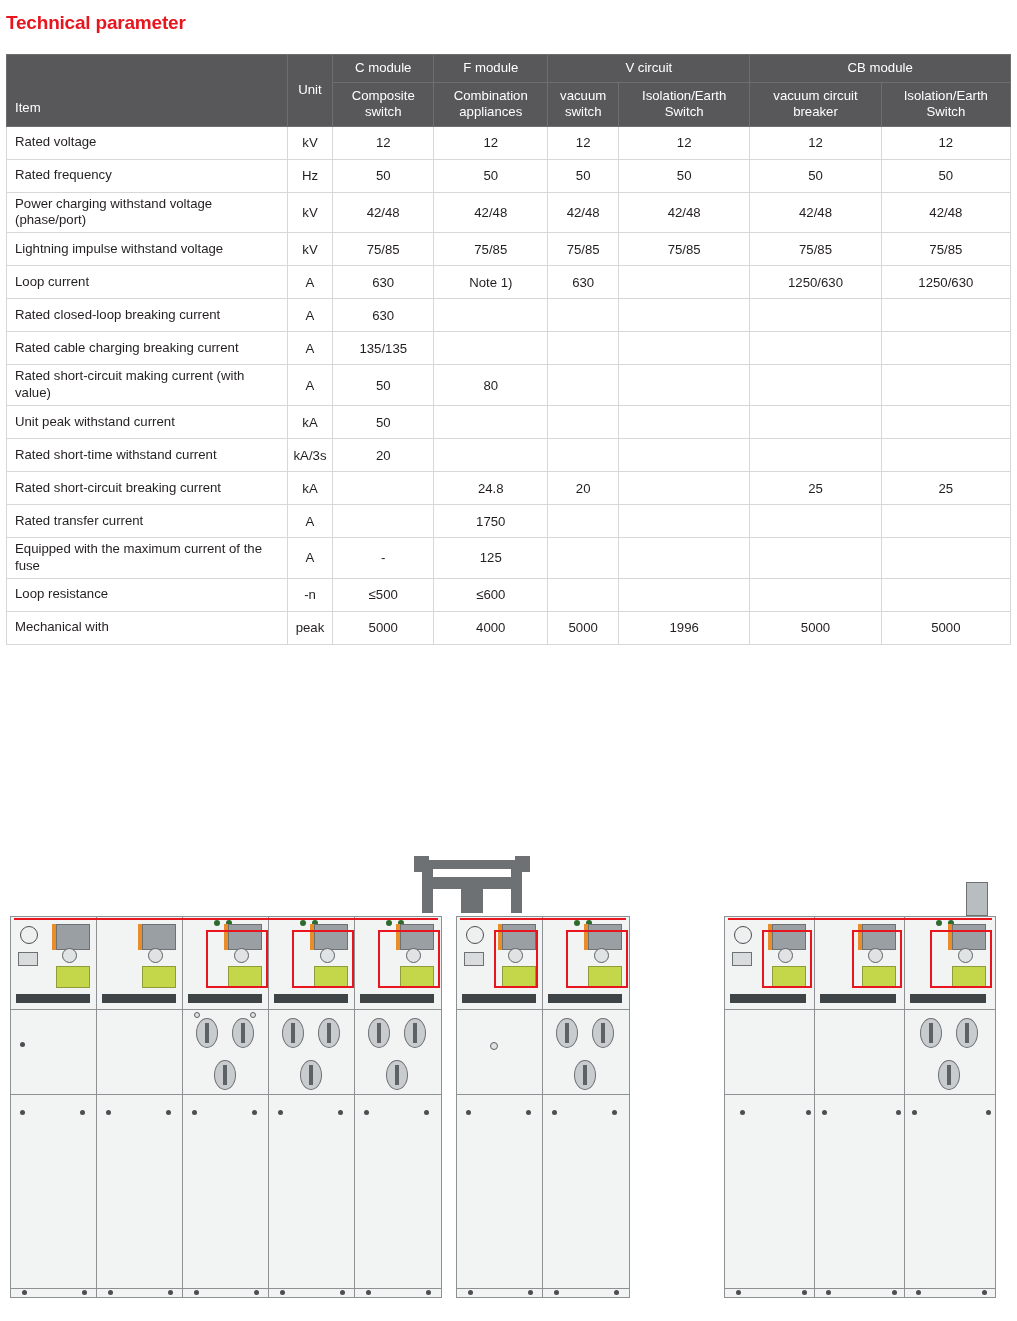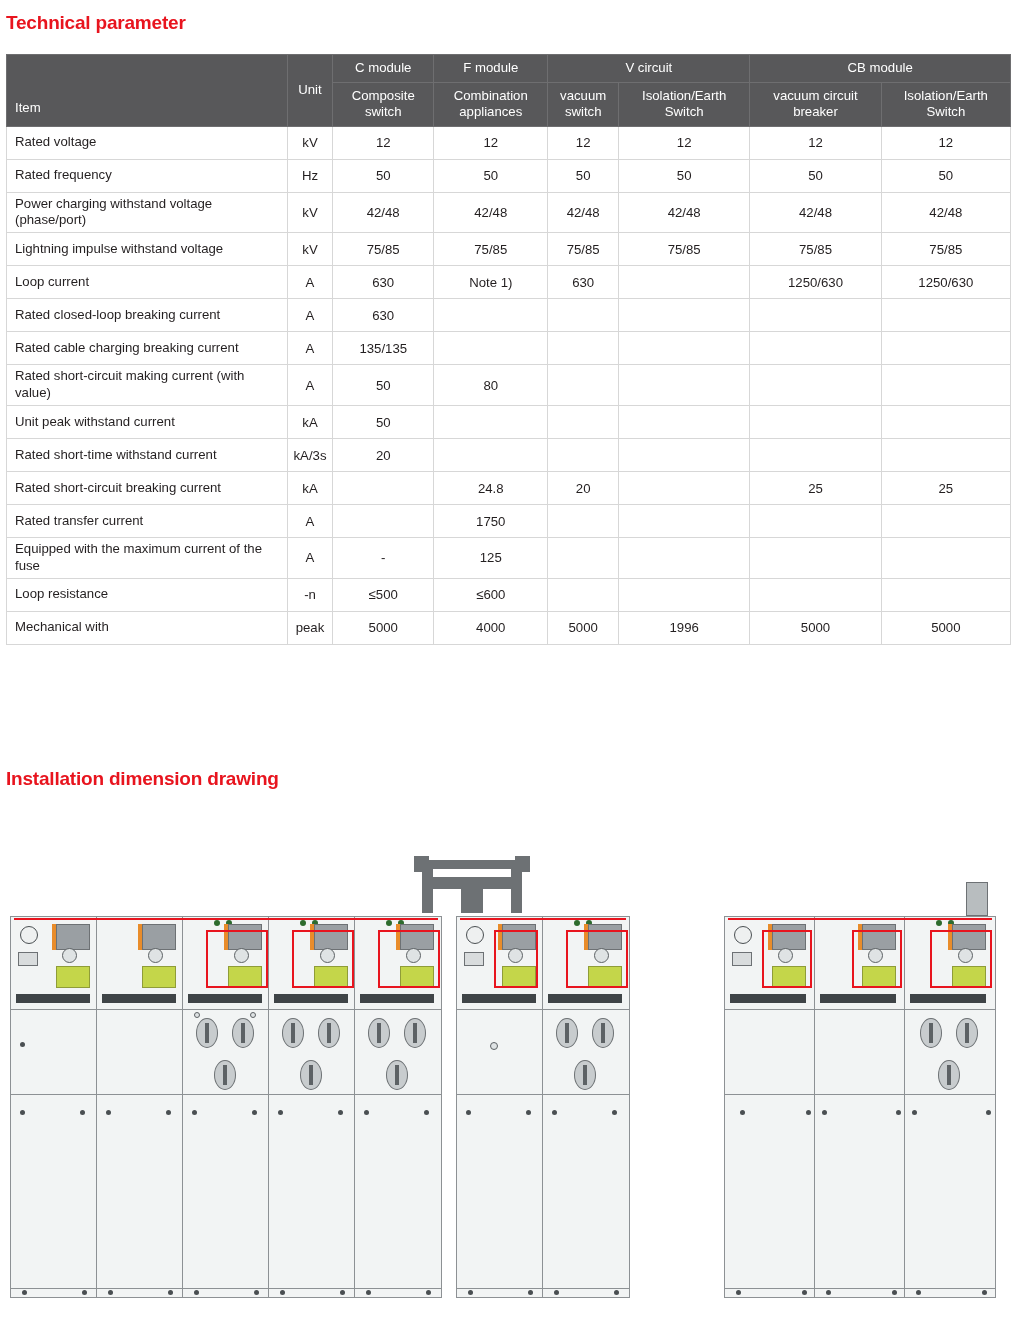--- a/index.html
+++ b/index.html
@@ -377,21 +377,20 @@
         <td>5000</td>
         <td>4000</td>
         <td>5000</td>
         <td>1996</td>
         <td>5000</td>
         <td>5000</td>
       </tr>
     </tbody>
   </table>
 
-  <h1 class="section-title" id="title-installation">Installation dimension drawing</h1>
 
   <div class="drawing">
 
     <div>
       <div class="gantry" style="left:418px; top:40px; width:108px; height:9px;"></div>
       <div class="gantry" style="left:422px; top:49px; width:11px; height:44px;"></div>
       <div class="gantry" style="left:511px; top:49px; width:11px; height:44px;"></div>
       <div class="gantry" style="left:433px; top:57px; width:78px; height:12px;"></div>
       <div class="gantry" style="left:461px; top:69px; width:22px; height:24px;"></div>
       <div class="gantry" style="left:414px; top:36px; width:15px; height:16px;"></div>

